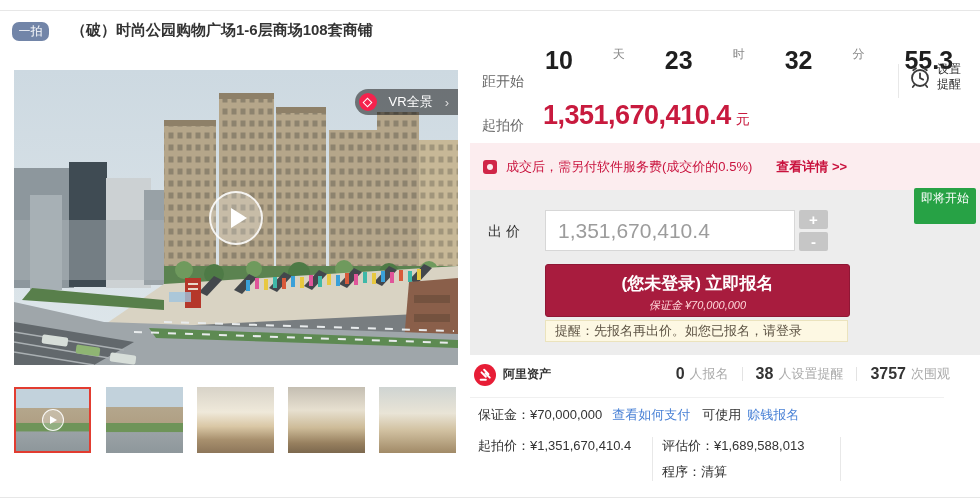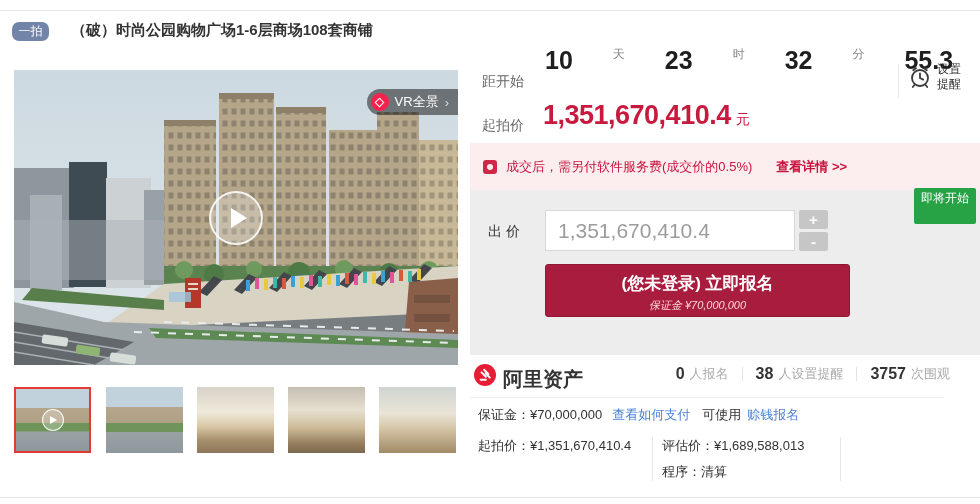--- a/index.html
+++ b/index.html
@@ -9,21 +9,21 @@
   .hairline { position:absolute; left:0; right:0; height:1px; background:#e7e7e7; }
 
   
   .lot-badge { position:absolute; left:12px; top:22px; width:37px; height:19px; background:#7285a8;
     border-radius:7px; color:#fff; font-size:12px; line-height:19px; text-align:center; }
   .page-title { position:absolute; left:71px; top:21px; font-size:15px; font-weight:bold; color:#333; }
 
   
   .main-image { position:absolute; left:14px; top:70px; width:444px; height:295px; overflow:hidden; background:#c3ccd2; }
   .vr-pill { position:absolute; right:0; top:19px; height:26px; padding:0 9px 0 4px;
-    background:rgba(30,30,30,.55); border-radius:13px 0 0 13px; display:flex; align-items:center; gap:6px; }
+    background:rgba(30,30,30,.55); border-radius:13px 0 0 13px; display:flex; align-items:center; gap:12px; }
   .vr-circle { width:18px; height:18px; border-radius:50%; background:#f5224d; display:flex; align-items:center; justify-content:center; }
   .vr-diamond { width:7px; height:7px; border:1.5px solid #fff; transform:rotate(45deg); }
   .vr-label { color:#fff; font-size:13px; }
   .vr-arrow { color:#ddd; font-size:13px; }
   .play-overlay { position:absolute; left:50%; top:50%; width:54px; height:54px; margin:-27px 0 0 -27px;
     border-radius:50%; background:rgba(255,255,255,.25); border:2px solid rgba(255,255,255,.85);
     display:flex; align-items:center; justify-content:center; }
   .play-tri { width:0; height:0; border-left:16px solid #fff; border-top:10px solid transparent;
     border-bottom:10px solid transparent; margin-left:5px; }
   .thumb { position:absolute; top:387px; width:77px; height:66px; background:#cfc6b4; }
@@ -72,21 +72,21 @@
   .signup-btn { position:absolute; left:545px; top:264px; width:305px; height:53px; background:#a81c3e;
     border:1px solid #8f1735; border-radius:3px; text-align:center; cursor:pointer; }
   .signup-l1 { font-size:17px; font-weight:bold; color:#fff; margin-top:7px; }
   .signup-l2 { font-size:11px; color:#ffd6d9; margin-top:3px;font-style:italic; }
   .login-tip { position:absolute; left:545px; top:320px; width:303px; height:22px; background:#fdf8e3;
     border:1px solid #ebe3bd; font-size:13px; color:#5d5344; line-height:20px; padding-left:9px; }
 
   
   .seller-logo { position:absolute; left:474px; top:364px; width:22px; height:22px; border-radius:50%;
     background:#e71d36; display:flex; align-items:center; justify-content:center; }
-  .seller-name { position:absolute; left:503px; top:366px; font-size:20px; font-weight:bold; color:#333; }
+  .seller-name { position:absolute; left:503px; top:366px; font-size:12px; font-weight:bold; color:#333; }
   .stats-row { position:absolute; right:30px; top:365px; display:flex; align-items:center; }
   .stat-val { font-size:16px; font-weight:bold; color:#333; }
   .stat-label { font-size:13px; color:#aaa; margin-left:5px; }
   .stat-div { width:1px; height:14px; background:#e3e3e3; margin:0 13px; }
 
   
   .deposit-row { position:absolute; left:478px; top:406px; display:flex; align-items:center; font-size:13px; }
   .dep-label { color:#333; }
   .dep-link { color:#4a82d6; cursor:pointer; }
   .dep-mid { color:#333; margin:0 6px 0 12px; }
@@ -274,20 +274,21 @@
   <div class="bid-label">出 价</div>
   <input class="bid-input" readonly="" value="1,351,670,410.4" style="">
   <div class="stepper">
     <div class="step-btn">+</div>
     <div class="step-btn">-</div>
   </div>
   <div class="signup-btn">
     <div class="signup-l1">(您未登录) 立即报名</div>
     <div class="signup-l2">保证金 ¥70,000,000</div>
   </div>
+  <div class="login-tip">提醒：先报名再出价。如您已报名，请登录</div>
 
   <div class="seller-logo">
     <svg width="14" height="14" viewBox="0 0 16 16">
       <g stroke="#fff" stroke-width="2.2" stroke-linecap="round">
         <line x1="4" y1="5" x2="9" y2="10"></line>
         <line x1="7" y1="2" x2="12" y2="7"></line>
         <line x1="8.5" y1="6" x2="13.5" y2="11"></line>
         <line x1="3" y1="13.5" x2="9" y2="13.5"></line>
       </g>
     </svg>

